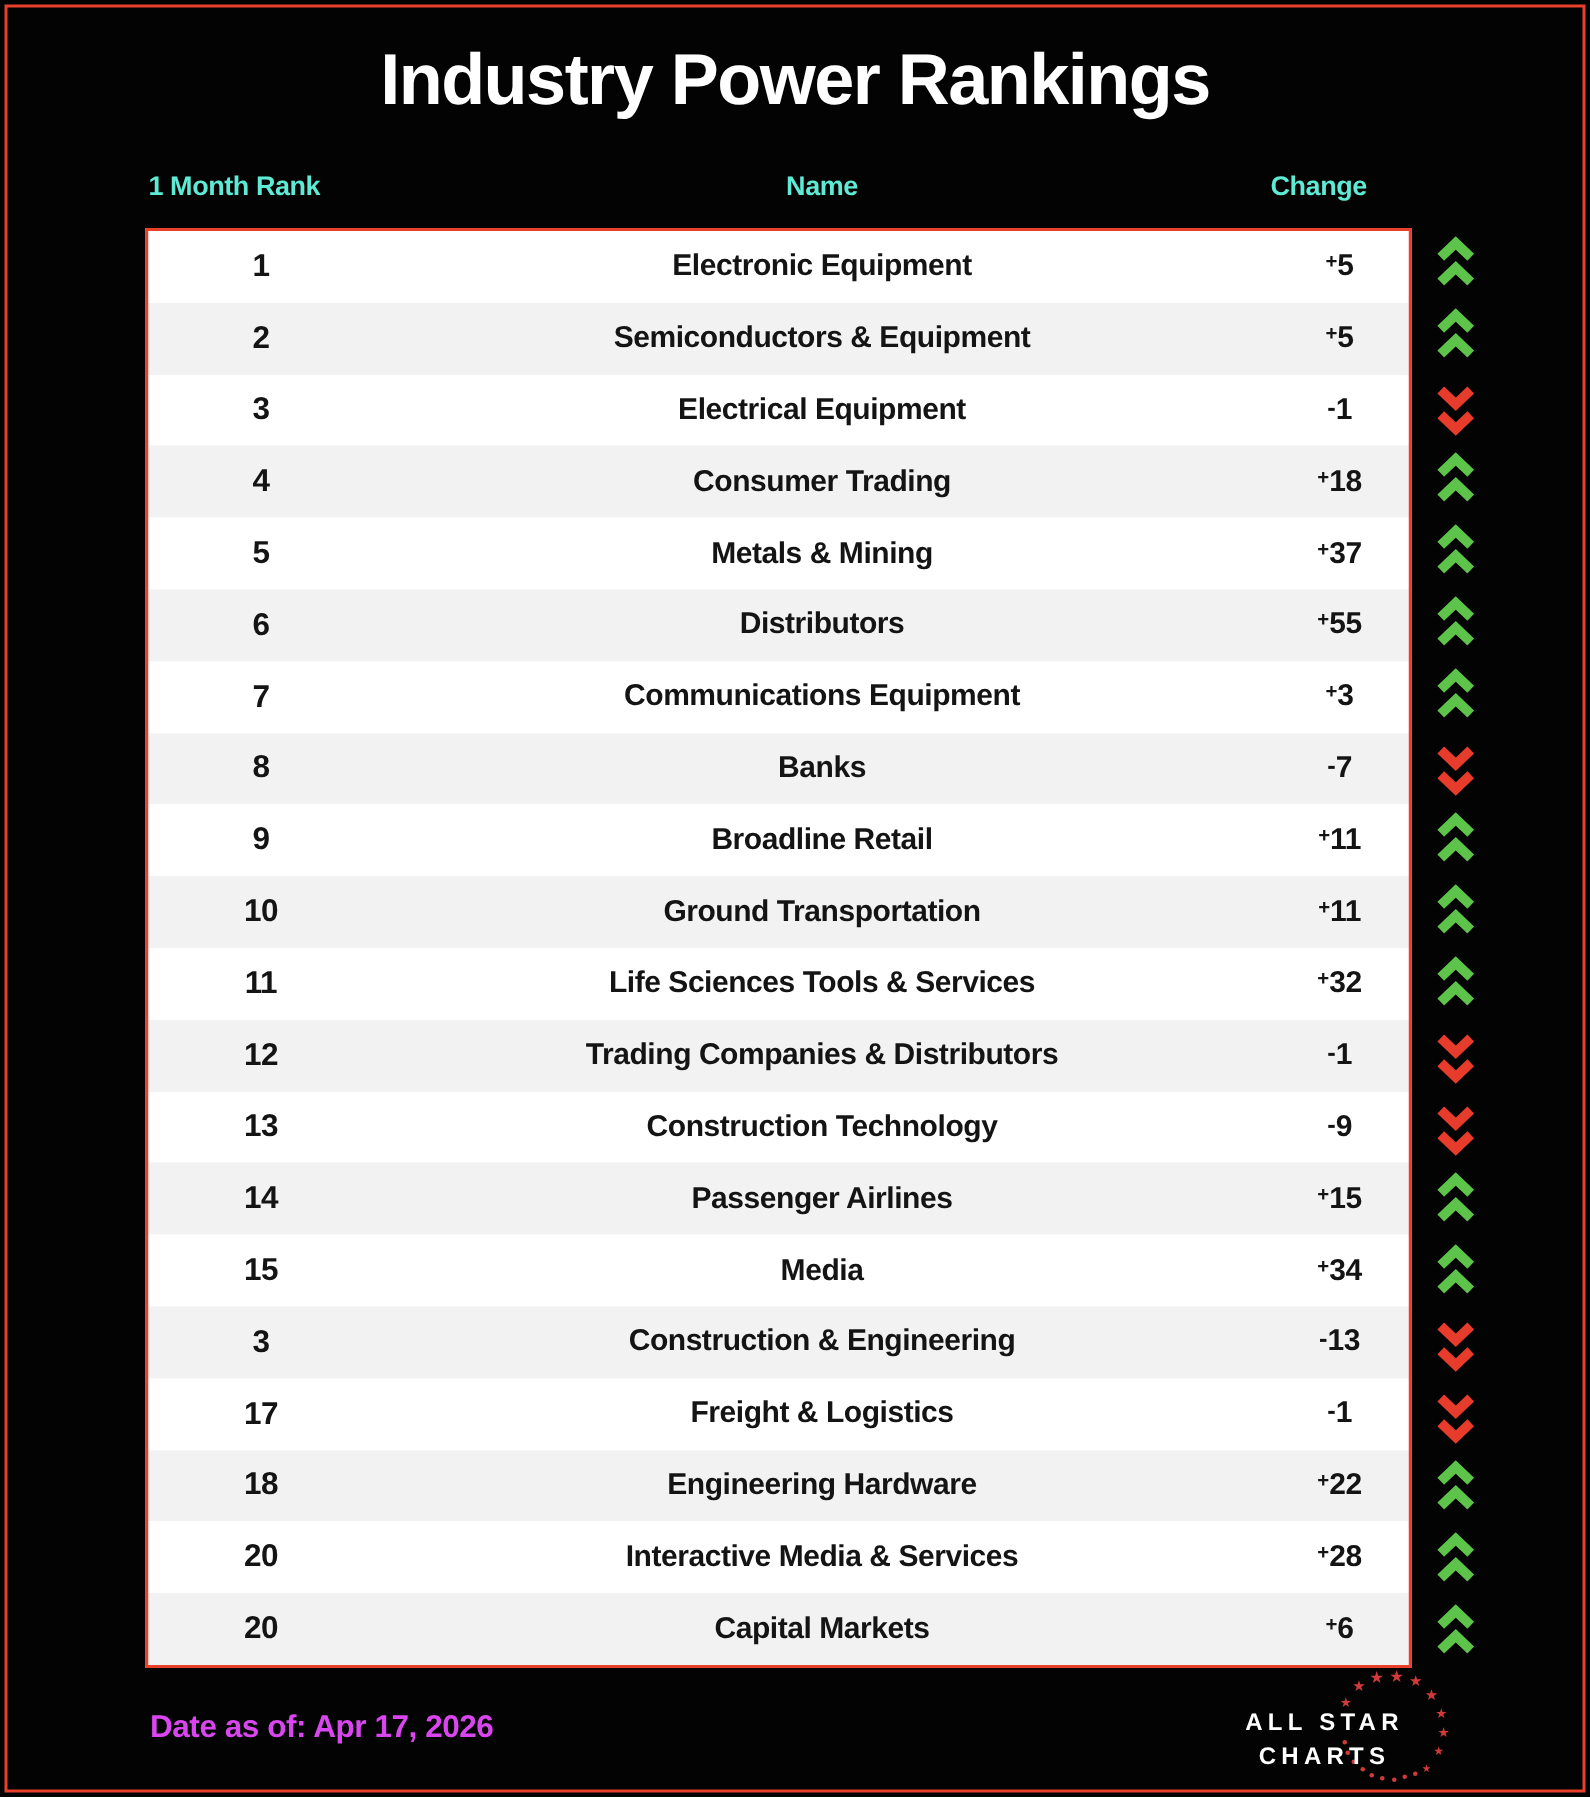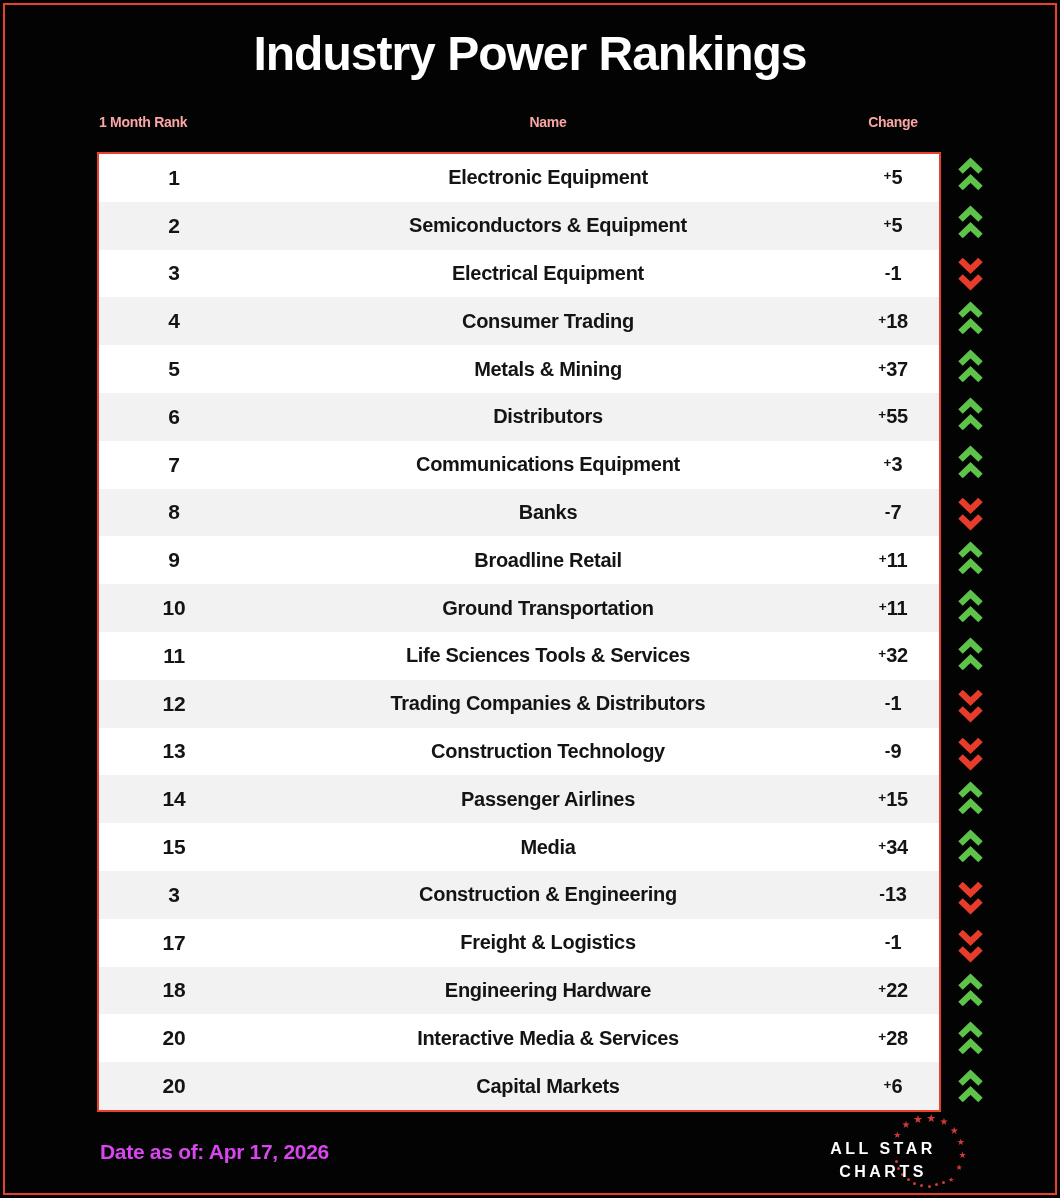--- a/index.html
+++ b/index.html
@@ -18,25 +18,25 @@
   .frame-border{
     position:absolute;inset:3px;border:2px solid var(--frame-red);pointer-events:none;
   }
   .title{
     position:absolute;top:26px;left:0;width:100%;margin:0;text-align:center;
     color:#ffffff;font-size:48px;font-weight:bold;letter-spacing:-1px;
   }
   .col-headers{
     position:absolute;left:99px;top:114px;width:840px;
     display:grid;grid-template-columns:150px 598px 92px;
-    color:#fca5a5;font-size:14px;font-weight:bold;letter-spacing:-0.3px;
+    color:#5eead4;font-size:18px;font-weight:bold;letter-spacing:-0.3px;
   }
   .rank-h{text-align:left;white-space:nowrap;}
   .name-h{text-align:center;}
-  .change-h{text-align:center;white-space:nowrap;}
+  .change-h{white-space:nowrap;}
   .table{
     position:absolute;left:97px;top:152px;width:844px;height:960px;
     border:2px solid var(--frame-red);background:var(--row-white);box-sizing:border-box;
   }
   .row{
     display:grid;grid-template-columns:150px 598px 92px;height:47.8px;
     align-items:center;color:var(--text-dark);font-weight:bold;background:var(--row-white);
   }
   .row:nth-child(even){background:var(--row-alt);}
   .cell{text-align:center;letter-spacing:-0.3px;}

